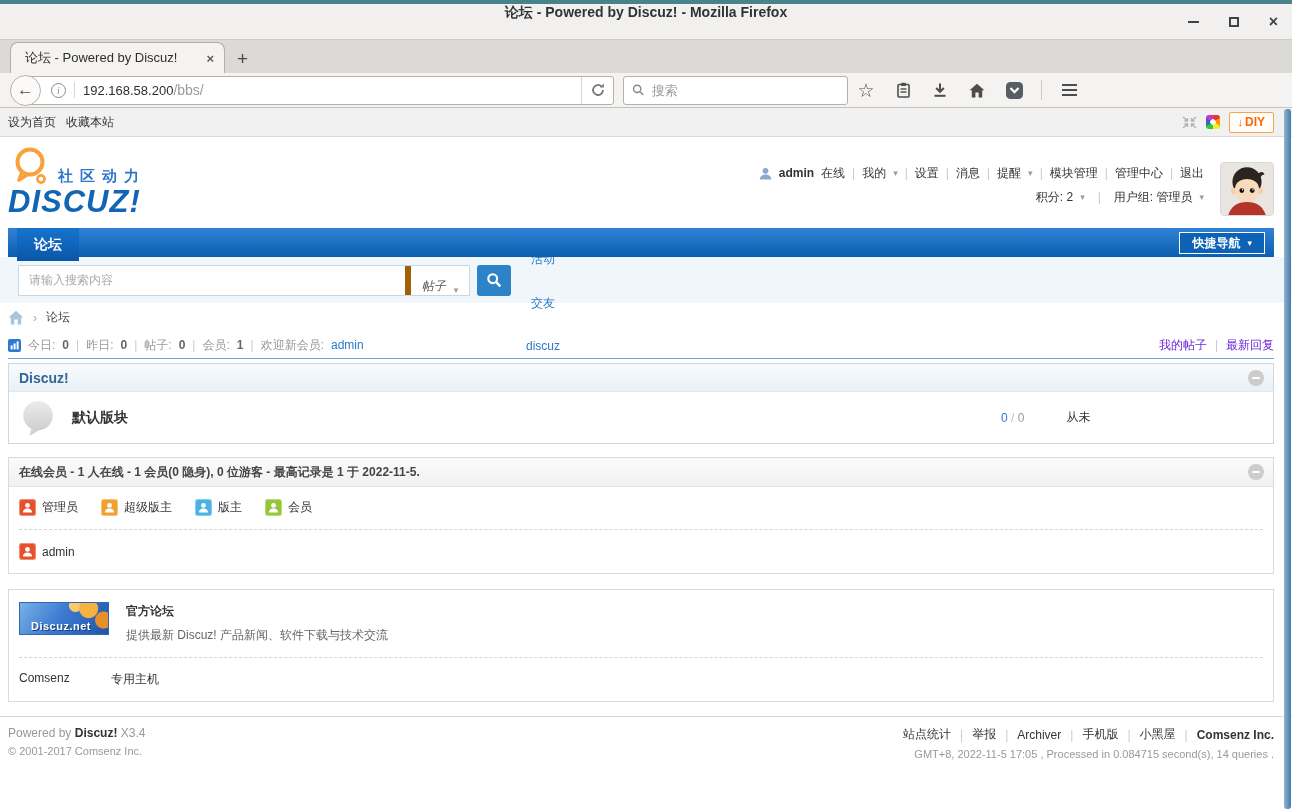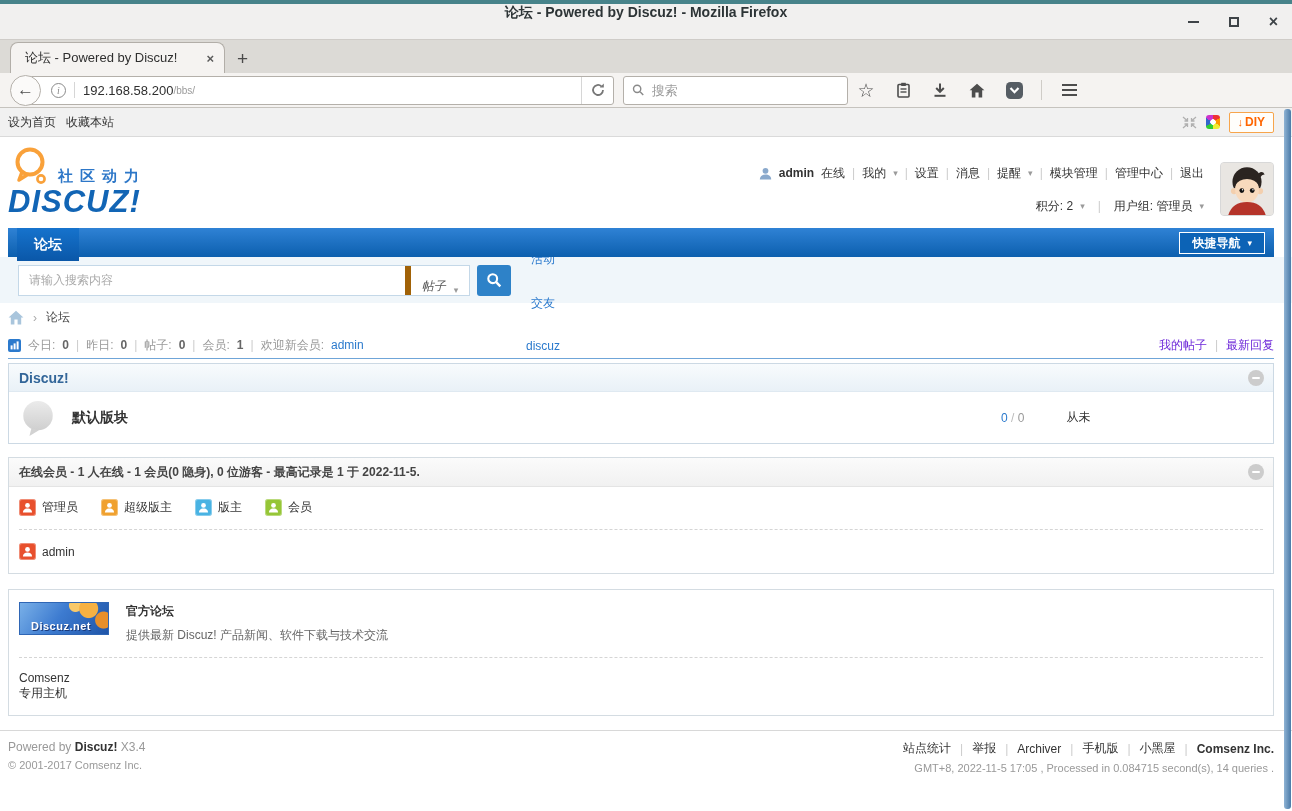--- a/index.html
+++ b/index.html
@@ -27,21 +27,21 @@
   .toolbar { height:35px; background:#f5f3f1; border-bottom:1px solid #c6c3be; display:flex; align-items:center; padding:0 10px; }
   .back-btn { width:31px; height:31px; border-radius:50%; background:#fbfaf9; border:1px solid #b4b0aa;
               display:flex; align-items:center; justify-content:center; font-size:17px; color:#4f4f4f; z-index:2; }
   .urlbar { height:29px; flex:1; max-width:588px; margin-left:-15px; background:#fff; border:1px solid #b4b0aa;
             border-radius:3px; display:flex; align-items:center; padding:0 0 0 24px; }
   .info-icon { width:15px; height:15px; border:1px solid #8a8a8a; border-radius:50%; color:#8a8a8a;
                font-size:10px; font-style:italic; font-family:"Liberation Serif",serif;
                display:flex; align-items:center; justify-content:center; }
   .url-divider { width:1px; height:16px; background:#d6d6d6; margin:0 8px; }
   .url-host { font-size:13px; color:#2f2f2f; }
-  .url-path { font-size:10px; color:#9a9a9a; }
+  .url-path { font-size:14px; color:#9a9a9a; }
   .url-spacer { flex:1; }
   .reload-box { height:100%; border-left:1px solid #d6d6d6; width:32px; display:flex; align-items:center; justify-content:center; }
   .ff-search { height:29px; width:225px; margin-left:9px; background:#fff; border:1px solid #b4b0aa; border-radius:3px;
                display:flex; align-items:center; padding:0 8px; gap:7px; }
   .ff-search input { border:none; outline:none; width:100%; font-size:13px; color:#444; background:transparent;
                      font-family:"Liberation Sans","DejaVu Sans",sans-serif; }
   .ff-search input::placeholder { color:#9a9a9a; }
   .tb-icons { display:flex; align-items:center; margin-left:8px; gap:17px; }
   .tb-icon { display:flex; align-items:center; justify-content:center; width:20px; height:20px; color:#4d4d4d; }
   .star-icon { font-size:19px; color:#4d4d4d; }
@@ -137,21 +137,21 @@
   .promo-top { display:flex; gap:17px; }
   .promo-banner { width:90px; height:33px; border:1px solid #2f66b5; position:relative; flex:none;
      background: radial-gradient(circle at 78% 18%, #f6b143 0 9px, transparent 10px),
                  radial-gradient(circle at 95% 55%, #e88f2a 0 8px, transparent 9px),
                  radial-gradient(circle at 63% 8%, #f9c96a 0 6px, transparent 7px),
                  linear-gradient(125deg,#79b0e8 0%, #3d7bd0 45%, #1f55a8 100%); }
   .promo-banner span { position:absolute; left:11px; bottom:2px; color:#fff; font-weight:bold; font-size:11px;
                        text-shadow:1px 1px 0 #1a3a7a; letter-spacing:.5px; }
   .promo-title { font-weight:bold; color:#333; text-decoration:none; display:inline-block; margin-top:1px; }
   .promo-desc { color:#666; margin-top:7px; }
-  .partner-row { display:flex;flex-direction:column; }
+  .partner-row { display:flex; }
   .partner-name { color:#333; width:92px; }
   .partner-item { color:#333; text-decoration:none; }
 
   .dz-footer { margin-top:14px; border-top:1px solid #d8d8d8; padding:9px 18px 0 8px; display:flex; justify-content:space-between; }
   .f-powered { color:#999; }
   .f-brand { color:#333; font-weight:bold; }
   .f-copy { color:#999; font-size:11px; margin-top:5px; }
   .f-right { text-align:right; }
   .f-links { display:flex; gap:9px; align-items:center; justify-content:flex-end; }
   .f-links a { color:#333; text-decoration:none; }
@@ -293,21 +293,21 @@
       <span class="pipe"></span>
       <a href="#">提醒</a>
         <span class="caret">▾</span>
       <span class="pipe"></span>
       <a href="#">模块管理</a>
       <span class="pipe"></span>
       <a href="#">管理中心</a>
       <span class="pipe"></span>
       <a href="#">退出</a>
     </div>
-    <div class="userline" style="margin-top:9px">
+    <div class="userline" style="margin-top:0">
       <a href="#">积分: 2</a>
         <span class="caret">▾</span>
       <span class="pipe" style="margin:0 6px"></span>
       <a href="#">用户组: 管理员</a>
         <span class="caret">▾</span>
     </div>
   </div>
 
   <div class="avatar">
     <svg width="52" height="52" viewBox="0 0 50 50">

